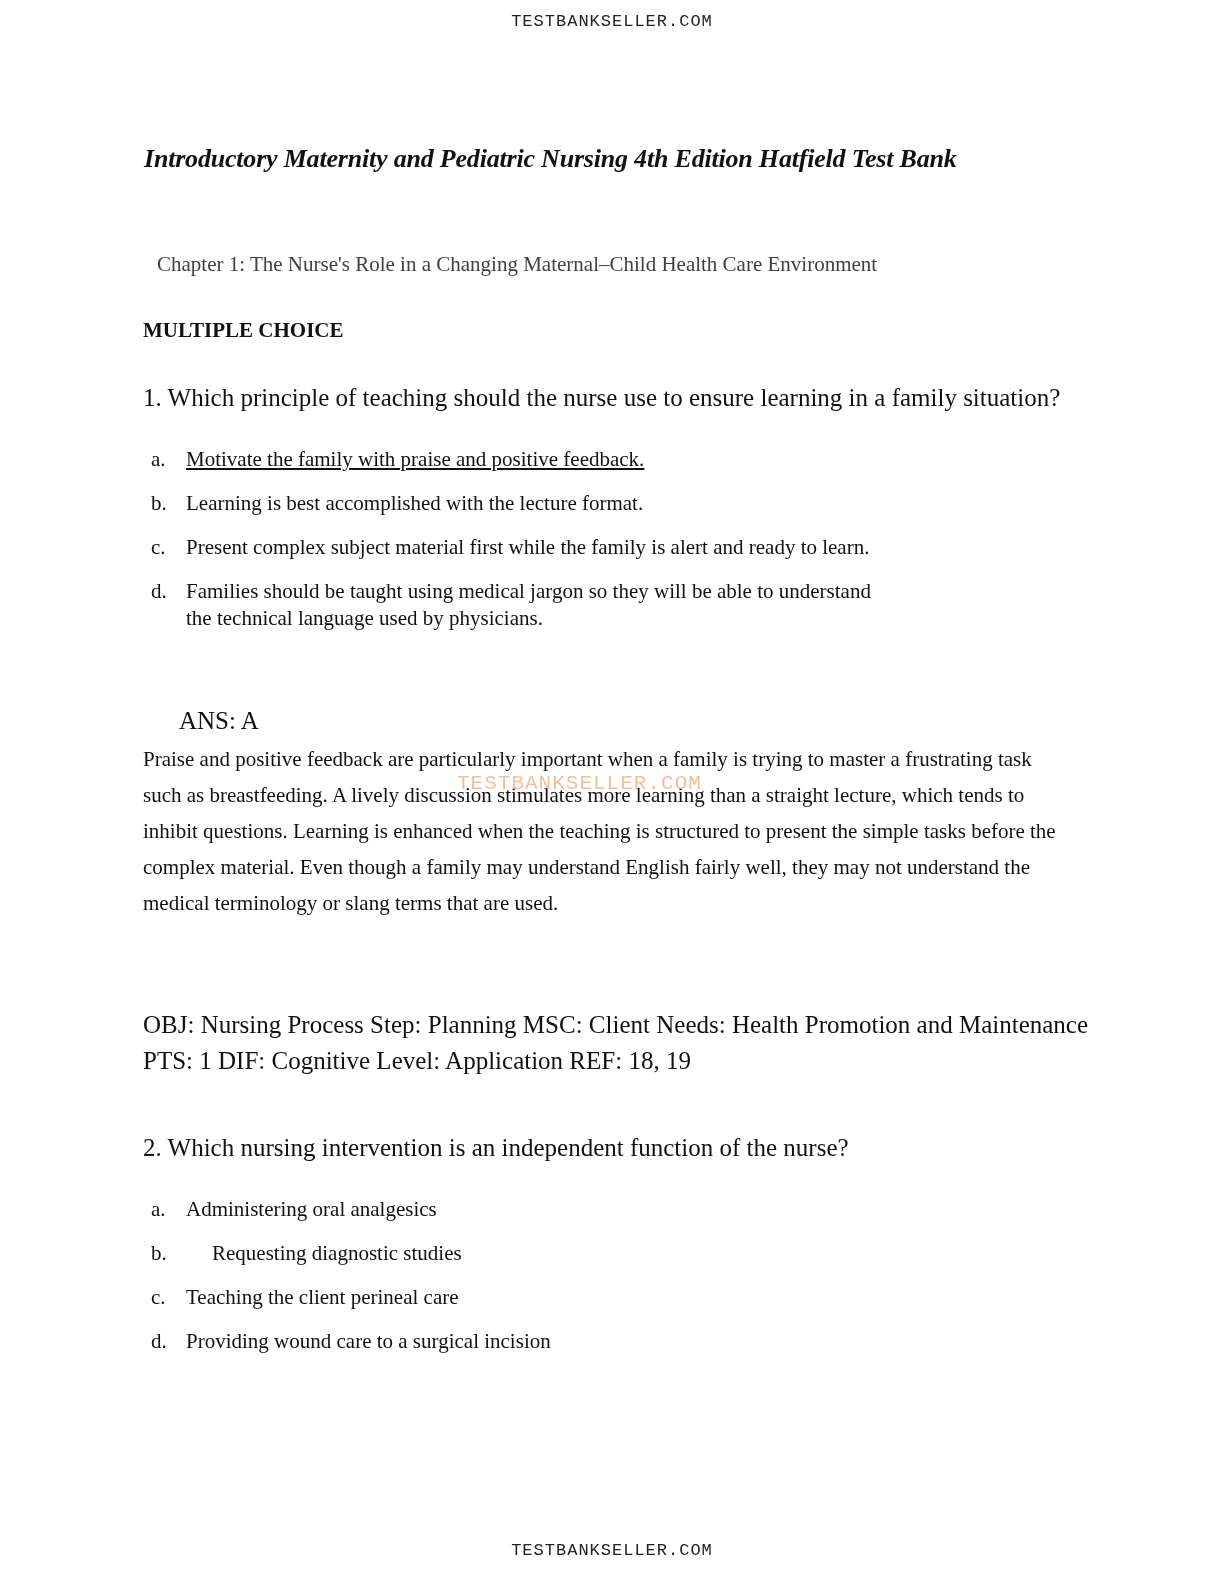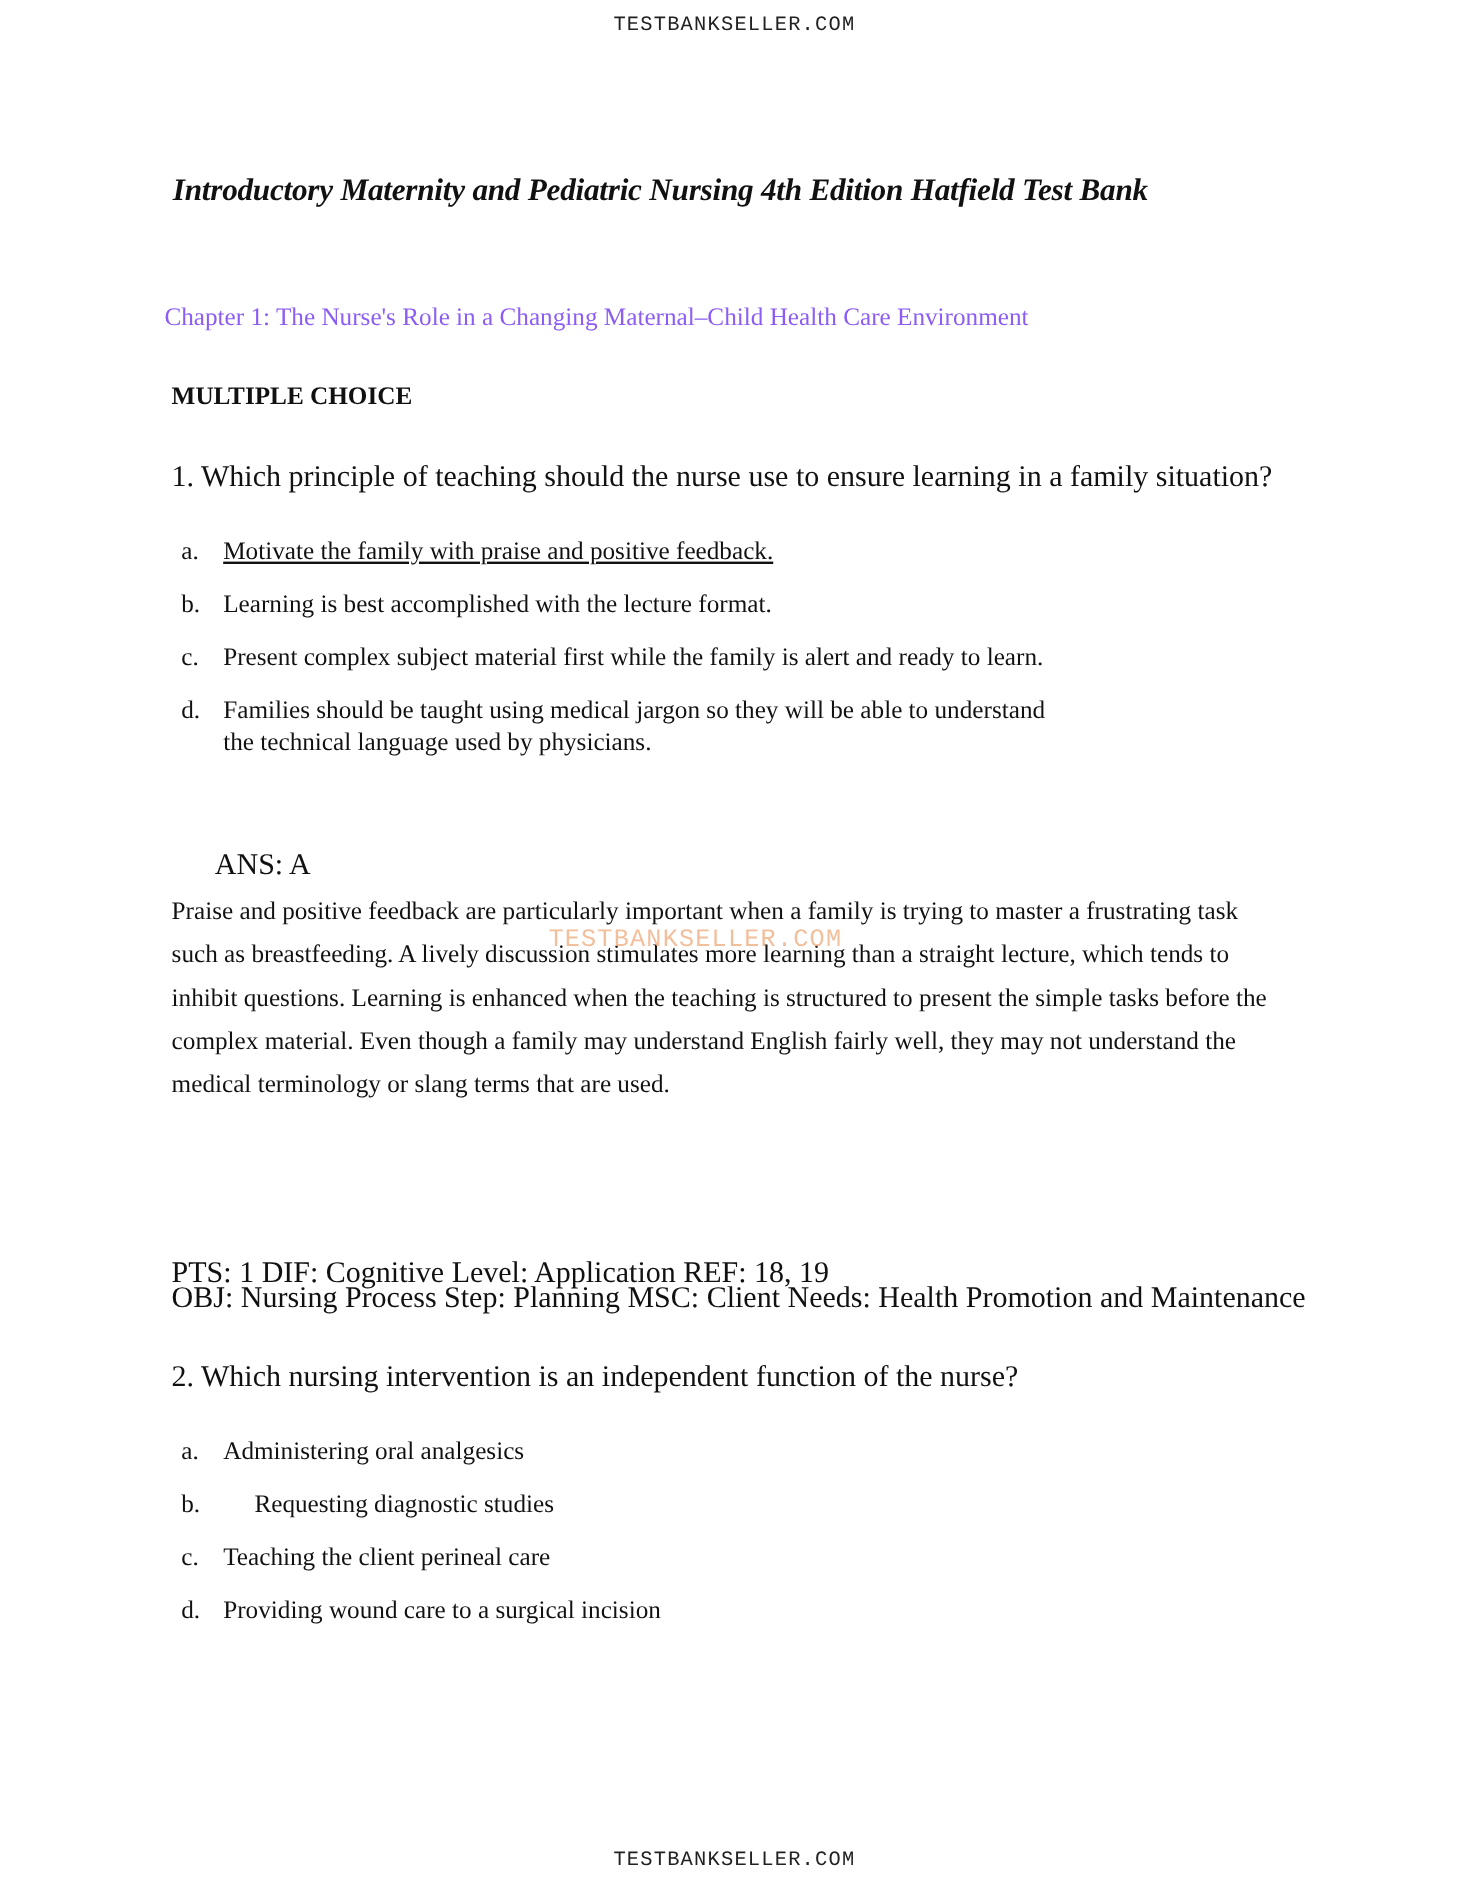--- a/index.html
+++ b/index.html
@@ -2,21 +2,21 @@
 <html><head>
 <meta charset="utf-8">
 <style>
   html, body { margin: 0; padding: 0; background: #ffffff; }
   body { width: 1224px; height: 1584px; position: relative; overflow: hidden; font-family: "Liberation Serif", serif; color: #111; }
   .abs { position: absolute; white-space: nowrap; }
   .mono { font-family: "Liberation Mono", monospace; }
   .hdr { top: 12px; left: 0; width: 1224px; text-align: center; font-size: 17px; letter-spacing: 1px; color: #222; }
   .ftr { top: 1541px; left: 0; width: 1224px; text-align: center; font-size: 17px; letter-spacing: 1px; color: #222; }
   .title { top: 144px; left: 144px; font-size: 26px; font-weight: bold; letter-spacing: -0.2px; font-style: italic; }
-  .chapter { top: 252px; left: 137px; font-size: 21px; color: #8b5cf6; }
+  .chapter { top: 252px; left: 157px; font-size: 21px; color: #404040; }
   .section { top: 318px; left: 143px; font-size: 21px; font-weight: bold; }
   .q { left: 143px; font-size: 25px; }
   .opt-letter { left: 151px; font-size: 21px; }
   .opt-text { left: 186px; font-size: 21px; }
   .para { top: 741px; left: 143px; width: 930px; font-size: 21px; line-height: 36px; white-space: normal; }
   .wm { top: 772px; left: 457px; font-size: 21px; color: #f0b48c; letter-spacing: 1px; opacity: 0.85; }
 </style>
 </head>
 <body>
 
@@ -40,21 +40,21 @@
 <div class="abs opt-letter" style="top:579px;">d.</div>
 <div class="abs opt-text" style="top:579px;">Families should be taught using medical jargon so they will be able to understand</div>
 <div class="abs opt-text" style="top:606px;">the technical language used by physicians.</div>
 
 <div class="abs q" style="top:707px;margin-left:36px;">ANS: A</div>
 
 <div class="abs para">Praise and positive feedback are particularly important when a family is trying to master a frustrating task such as breastfeeding. A lively discussion stimulates more learning than a straight lecture, which tends to inhibit questions. Learning is enhanced when the teaching is structured to present the simple tasks before the complex material. Even though a family may understand English fairly well, they may not understand the medical terminology or slang terms that are used.</div>
 <div class="abs mono wm">TESTBANKSELLER.COM</div>
 
 <div class="abs q" style="top:1047px;text-align:right;">PTS: 1 DIF: Cognitive Level: Application REF: 18, 19</div>
-<div class="abs q" style="top:1068px;text-align:center;">OBJ: Nursing Process Step: Planning MSC: Client Needs: Health Promotion and Maintenance</div>
+<div class="abs q" style="top:1011px;text-align:center;">OBJ: Nursing Process Step: Planning MSC: Client Needs: Health Promotion and Maintenance</div>
 
 <div class="abs q" style="top:1134px;">2. Which nursing intervention is an independent function of the nurse?</div>
 
 <div class="abs opt-letter" style="top:1197px;">a.</div>
 <div class="abs opt-text" style="top:1197px;">Administering oral analgesics</div>
 
 <div class="abs opt-letter" style="top:1241px;">b.</div>
 <div class="abs opt-text" style="top:1241px;margin-left:26px;">Requesting diagnostic studies</div>
 
 <div class="abs opt-letter" style="top:1285px;">c.</div>

